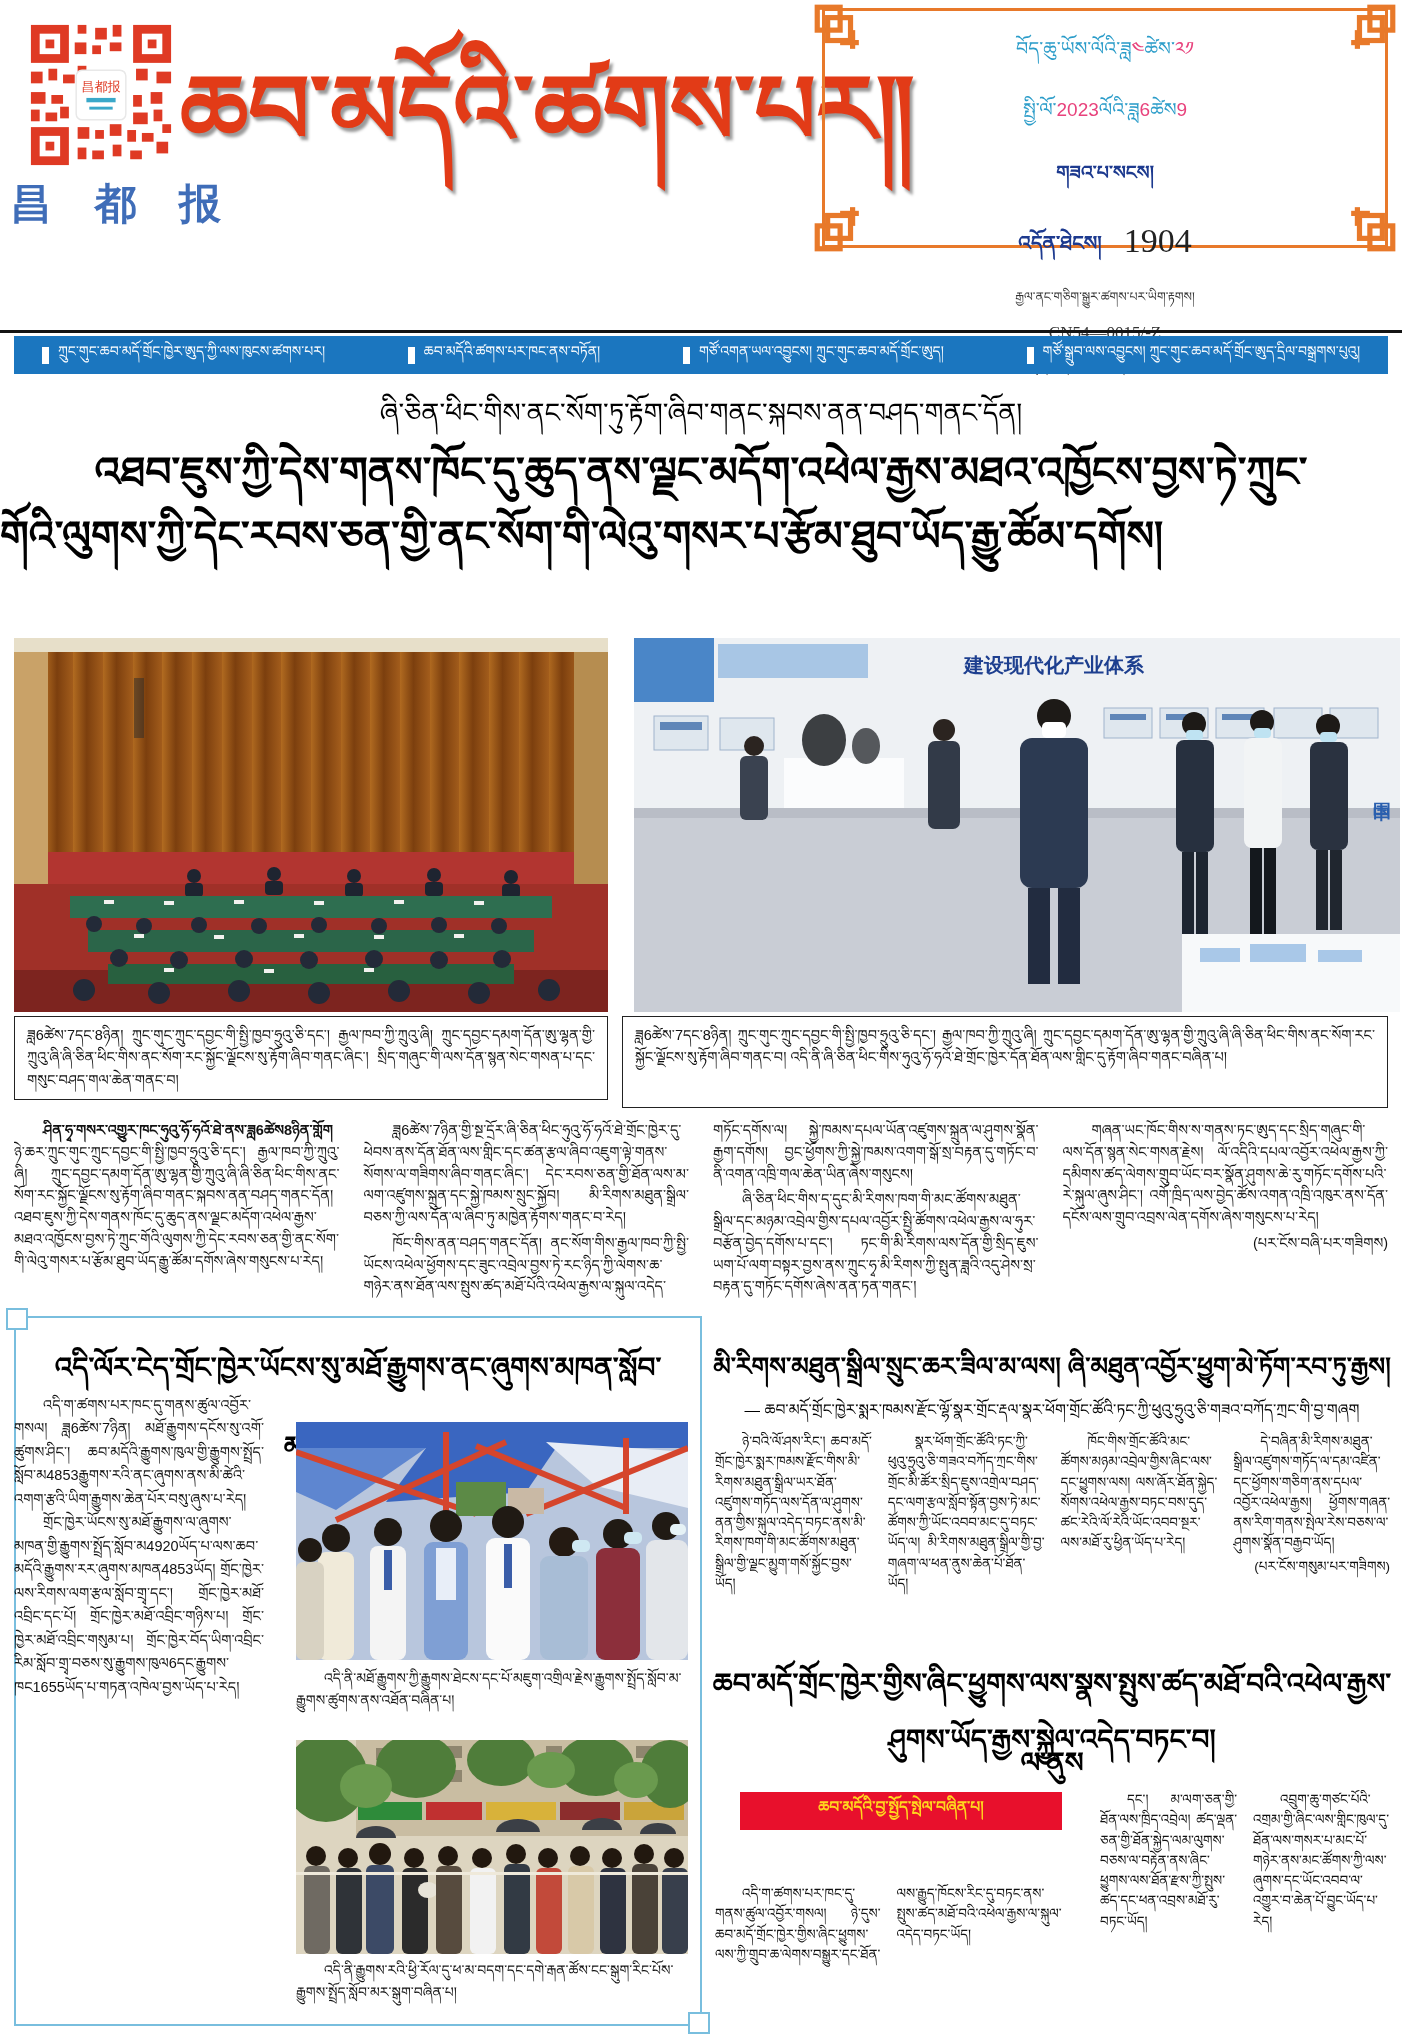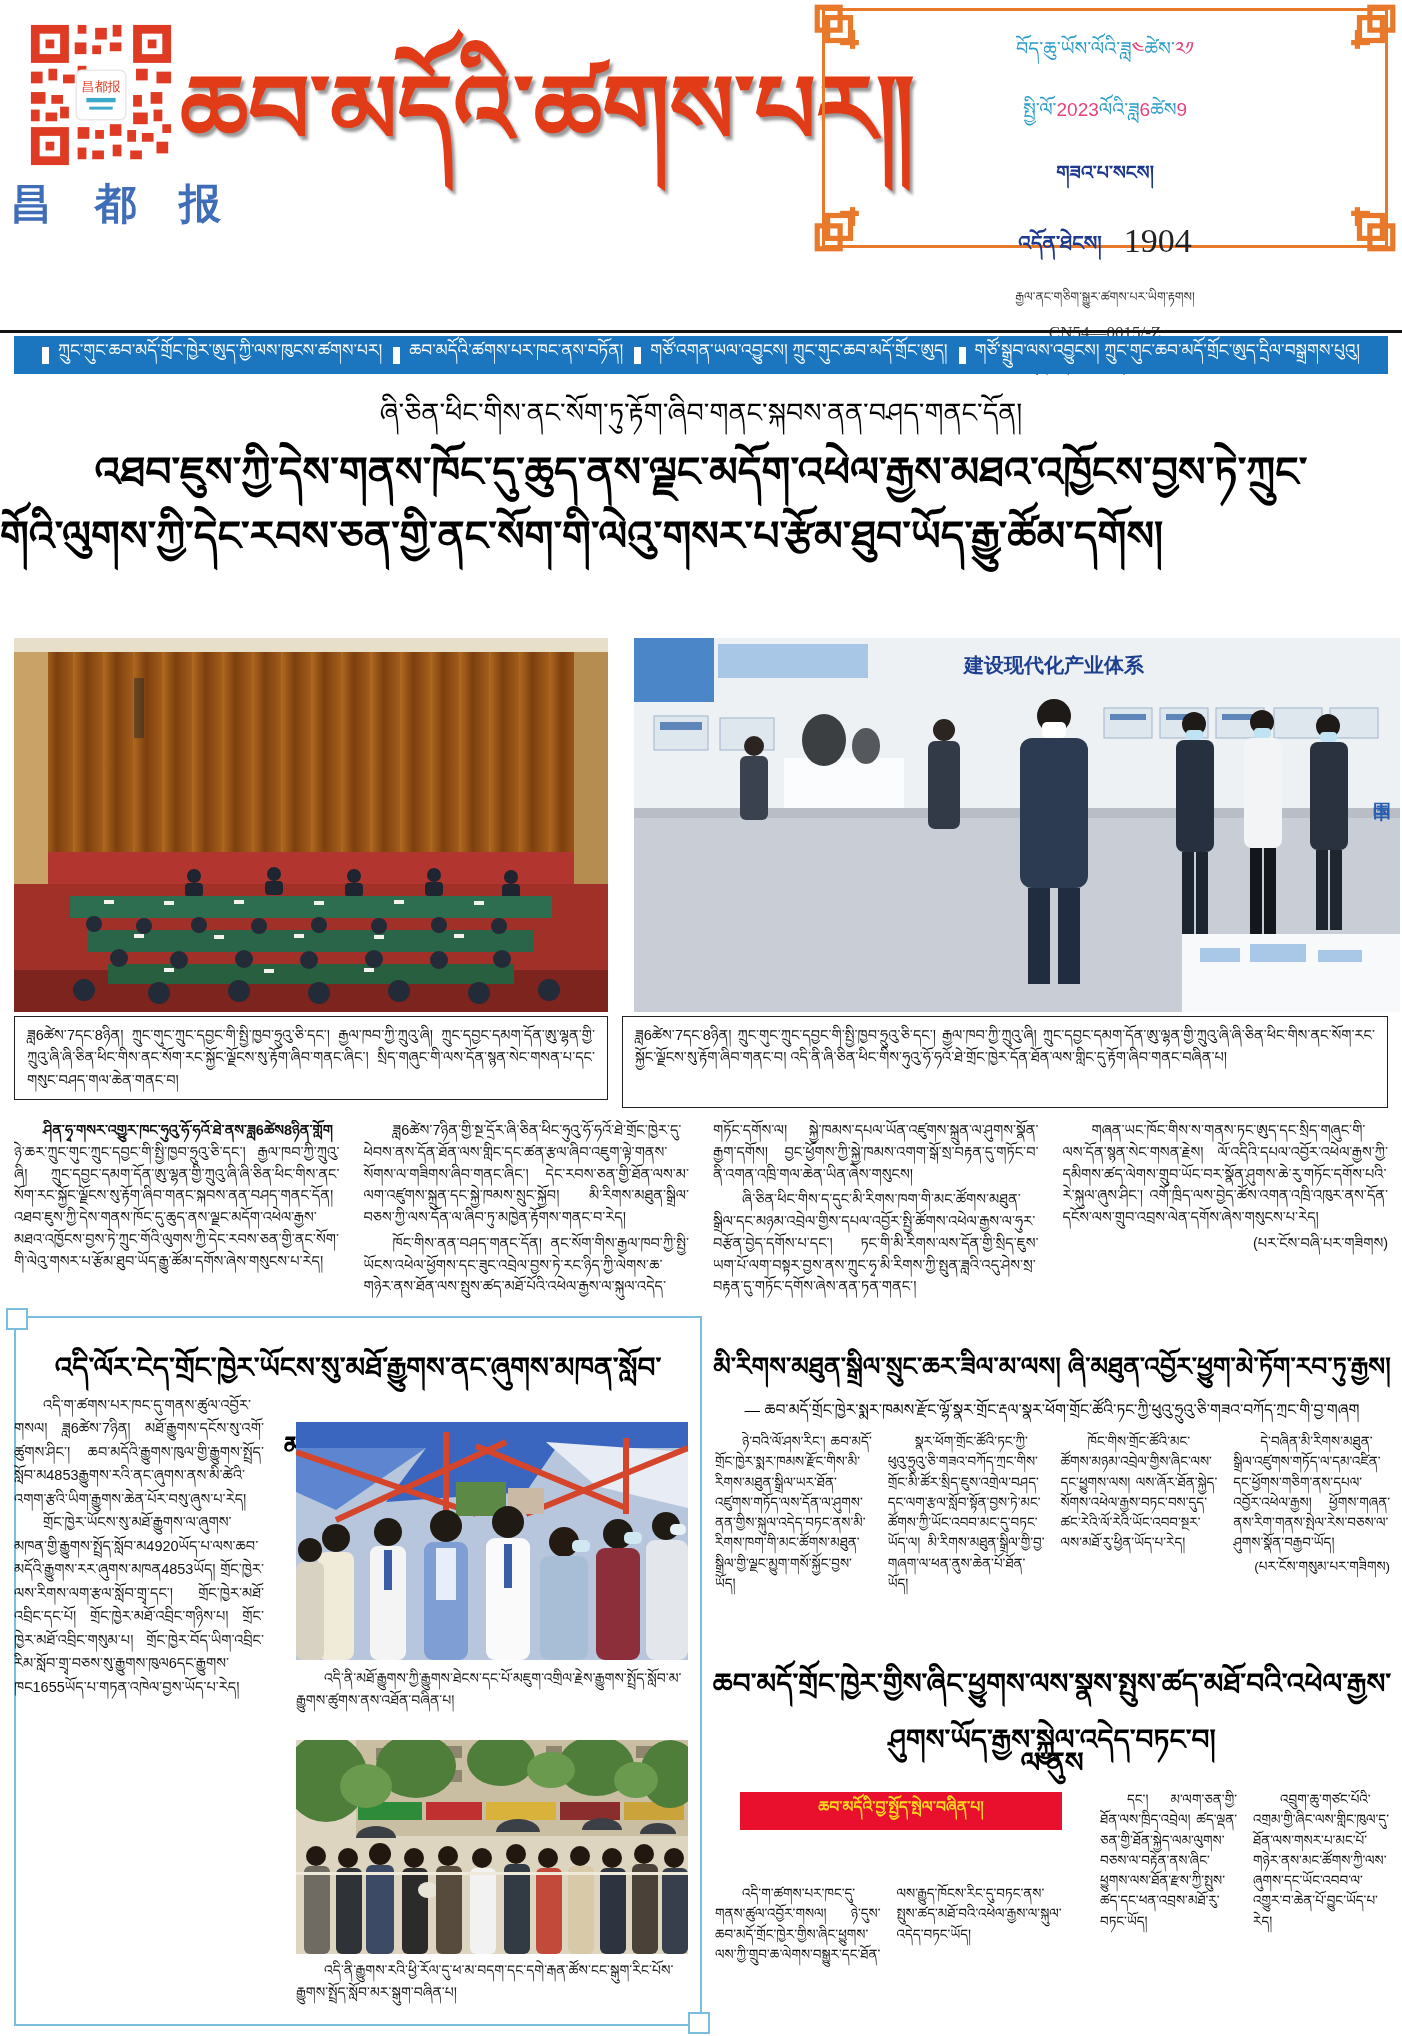--- a/index.html
+++ b/index.html
@@ -24,21 +24,21 @@
                        margin-left:22px;vertical-align:-2px;}
   .infobox .note{font-size:12.5px;color:#333;margin-top:6px;}
   .infobox .issn{font-family:"Liberation Serif",serif;font-size:17px;color:#333;margin-top:5px;}
   .infobox .postal{font-size:14px;color:#333;margin-top:4px;font-weight:bold;}
   .infobox .postal .num{font-family:"Liberation Serif",serif;font-weight:normal;font-size:16px;margin-left:8px;}
   .knot{position:absolute;width:52px;height:52px;}
   
   .toprule{left:0;top:330px;width:1402px;height:3px;background:#141414;}
   .navbar{left:14px;top:336px;width:1374px;height:38px;background:#1b76bf;display:flex;
           align-items:center;justify-content:space-between;padding:0 28px;box-sizing:border-box;}
-  .navitem{display:flex;align-items:center;color:#fff;font-size:17px;white-space:nowrap;}
+  .navitem{display:flex;align-items:center;color:#fff;font-size:14px;white-space:nowrap;}
   .navitem .tick{width:7px;height:17px;background:#fff;margin-right:9px;flex:0 0 auto;}
   
   .kicker{left:0;top:382px;width:1402px;text-align:center;font-size:27px;color:#000;}
   .h1a{left:0;top:426px;width:1402px;text-align:center;font-size:41px;font-weight:bold;color:#000;}
   .h1b{left:0;top:490px;width:1402px;font-size:41px;font-weight:bold;color:#000;}
   
   .photoL{left:14px;top:638px;width:594px;height:374px;background:#8e5a2b;}
   .photoR{left:634px;top:638px;width:766px;height:374px;background:#e8ebef;}
   .cap{border:1px solid #222;box-sizing:border-box;padding:7px 12px;font-size:14.5px;line-height:1.55;
        text-align:justify;overflow:hidden;}

